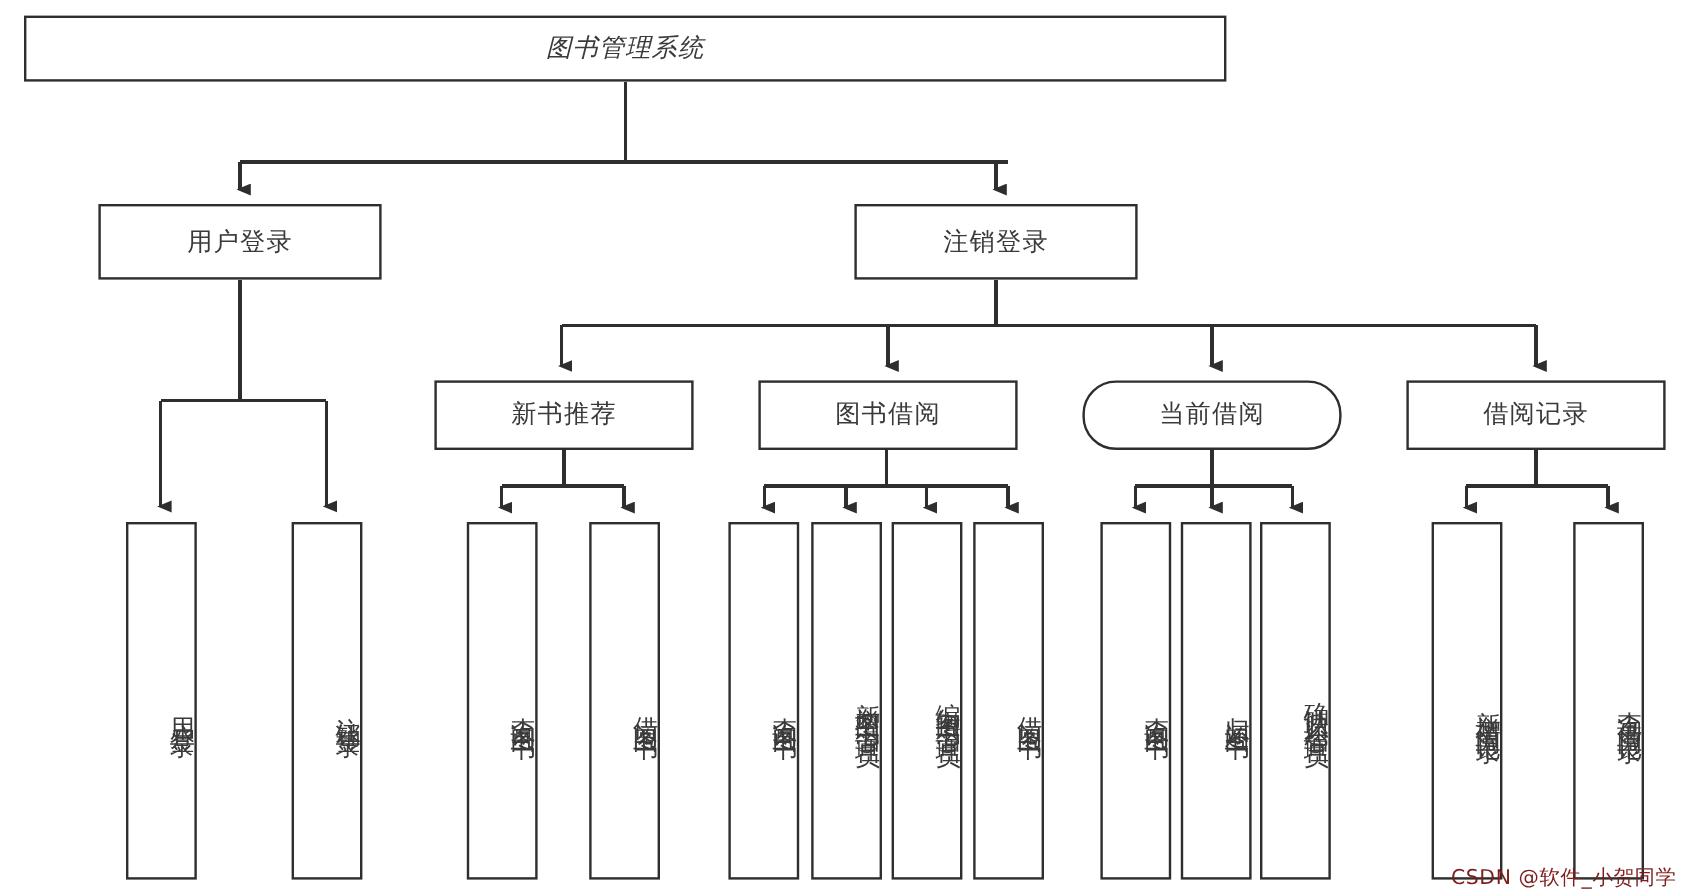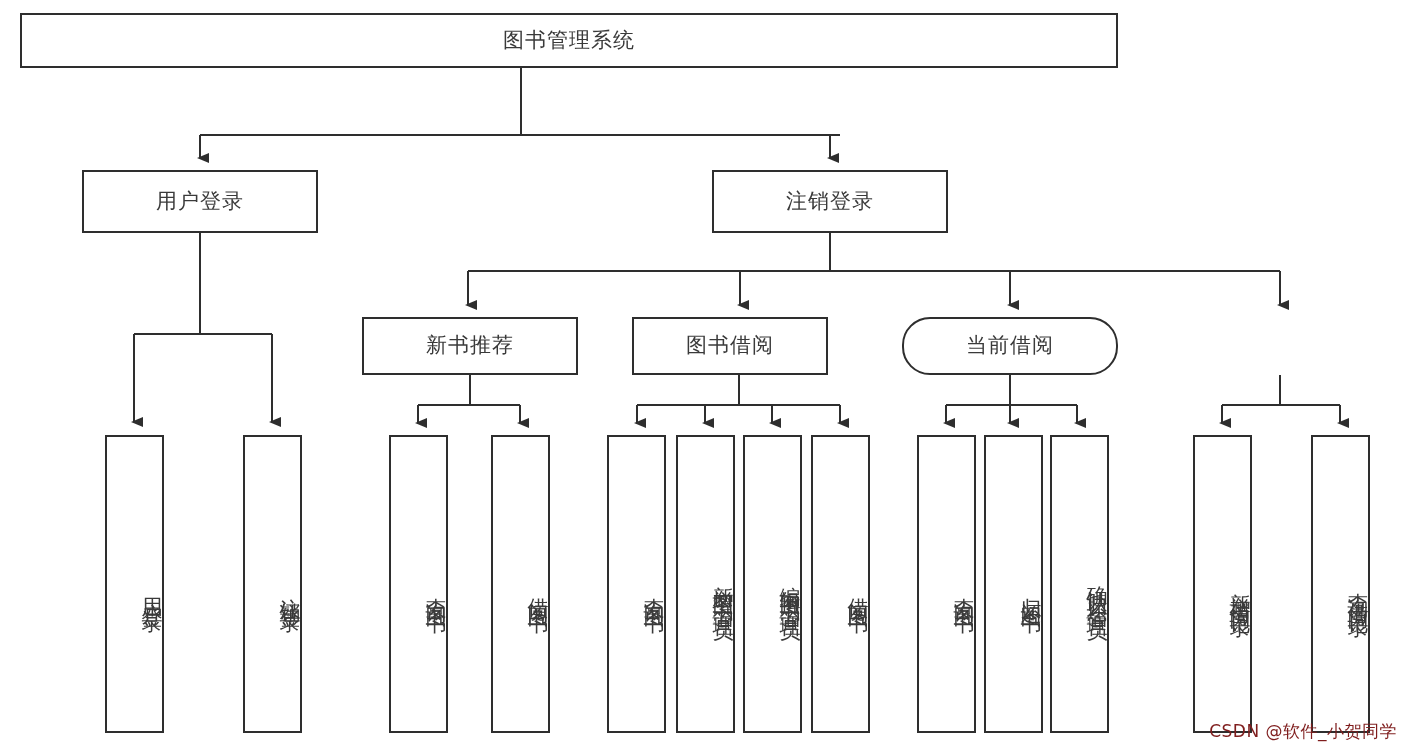--- a/index.html
+++ b/index.html
@@ -113,44 +113,47 @@
       <path d="M1010,405 L1010,423" marker-end="url(#ar)"></path>
       <path d="M1077,405 L1077,423" marker-end="url(#ar)"></path>
 
       <path d="M1280,375 L1280,405"></path>
       <path d="M1222,405 L1340,405"></path>
       <path d="M1222,405 L1222,423" marker-end="url(#ar)"></path>
       <path d="M1340,405 L1340,423" marker-end="url(#ar)"></path>
     </g>
   </svg>
 
-  <div class="node h root" style="left:20px; top:13px; width:1098px; height:55px;">
+  <div class="node h root" style="left:20px; top:13px; width:1002px; height:55px;font-style:italic;">
     <span class="txt">图书管理系统</span>
   </div>
 
   <div class="node h" style="left:82px; top:170px; width:236px; height:63px;">
     <span class="txt">用户登录</span>
   </div>
 
   <div class="node h" style="left:712px; top:170px; width:236px; height:63px;">
     <span class="txt">注销登录</span>
   </div>
 
   <div class="node h" style="left:362px; top:317px; width:216px; height:58px;justify-content:center;">
     <span class="txt">新书推荐</span>
   </div>
 
-  <div class="node h" style="left:632px; top:317px; width:196px; height:58px;">
+  <div class="node h" style="left:632px; top:317px; width:216px; height:58px;">
     <span class="txt">图书借阅</span>
   </div>
 
   <div class="node h" style="left:902px; top:317px; width:216px; height:58px;border-radius:28px;">
     <span class="txt">当前借阅</span>
   </div>
 
+  <div class="node h" style="left:1172px; top:317px; width:216px; height:58px;">
+    <span class="txt">借阅记录</span>
+  </div>
 
   <div class="node v" style="left:105px; top:435px; width:59px; height:298px;">
     <span class="txt">用户登录</span>
   </div>
 
   <div class="node v" style="left:243px; top:435px; width:59px; height:298px;">
     <span class="txt">注销登录</span>
   </div>
 
   <div class="node v" style="left:389px; top:435px; width:59px; height:298px;">

